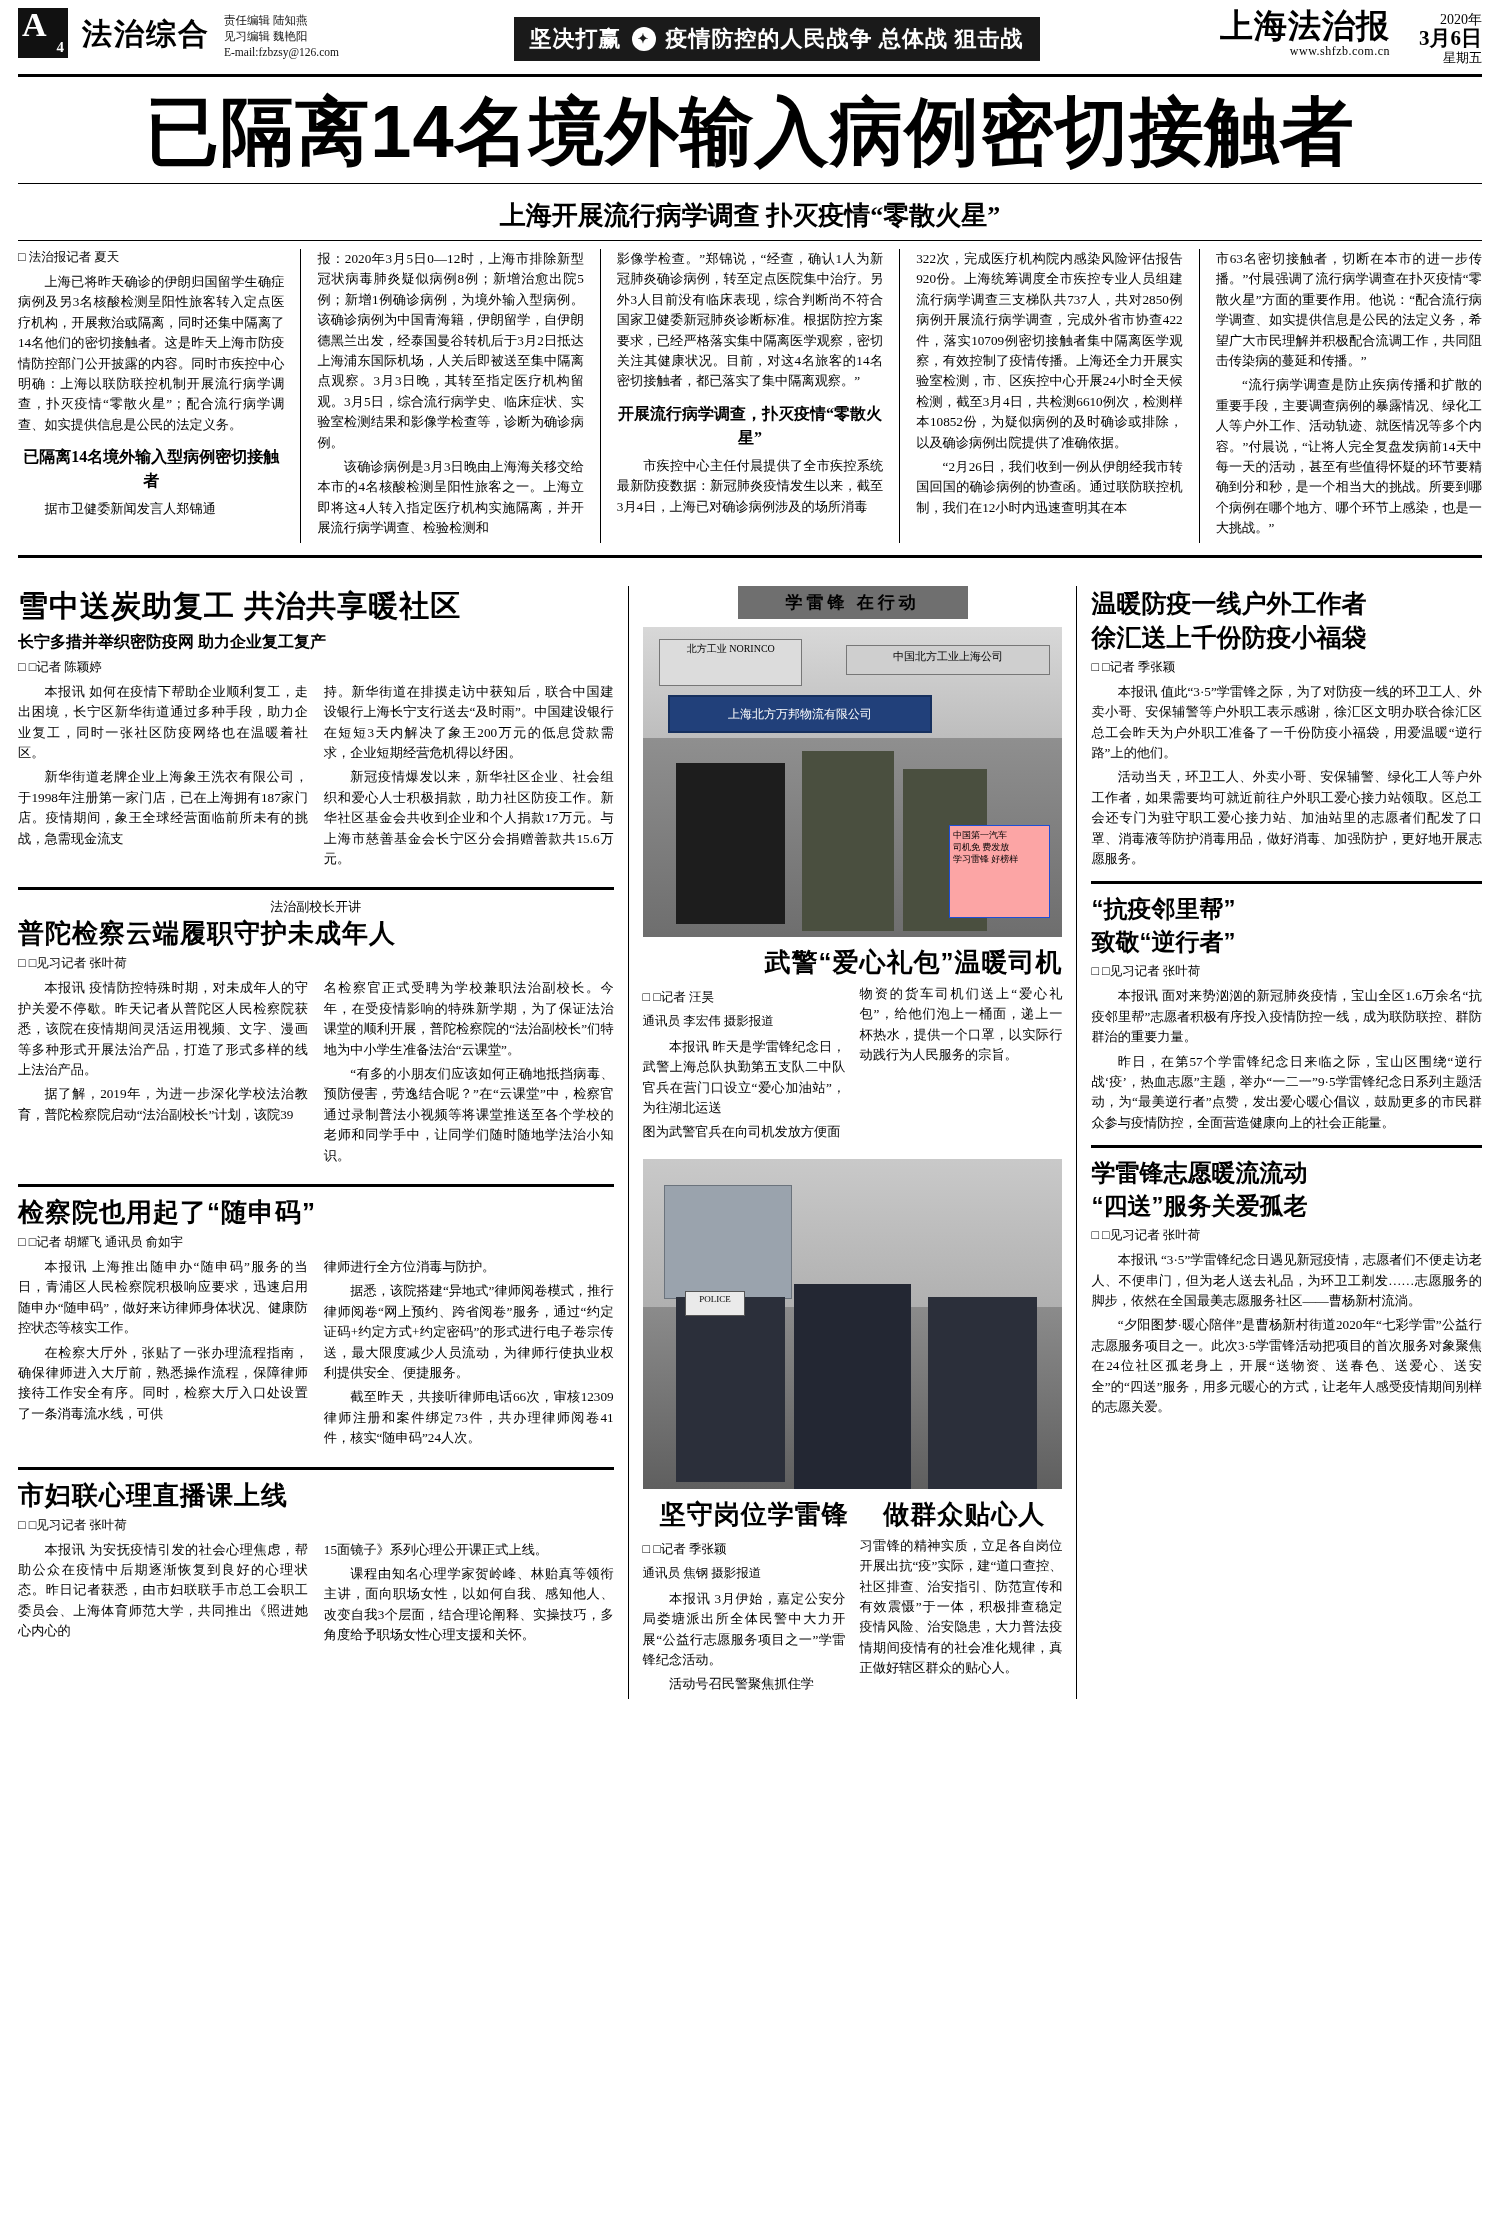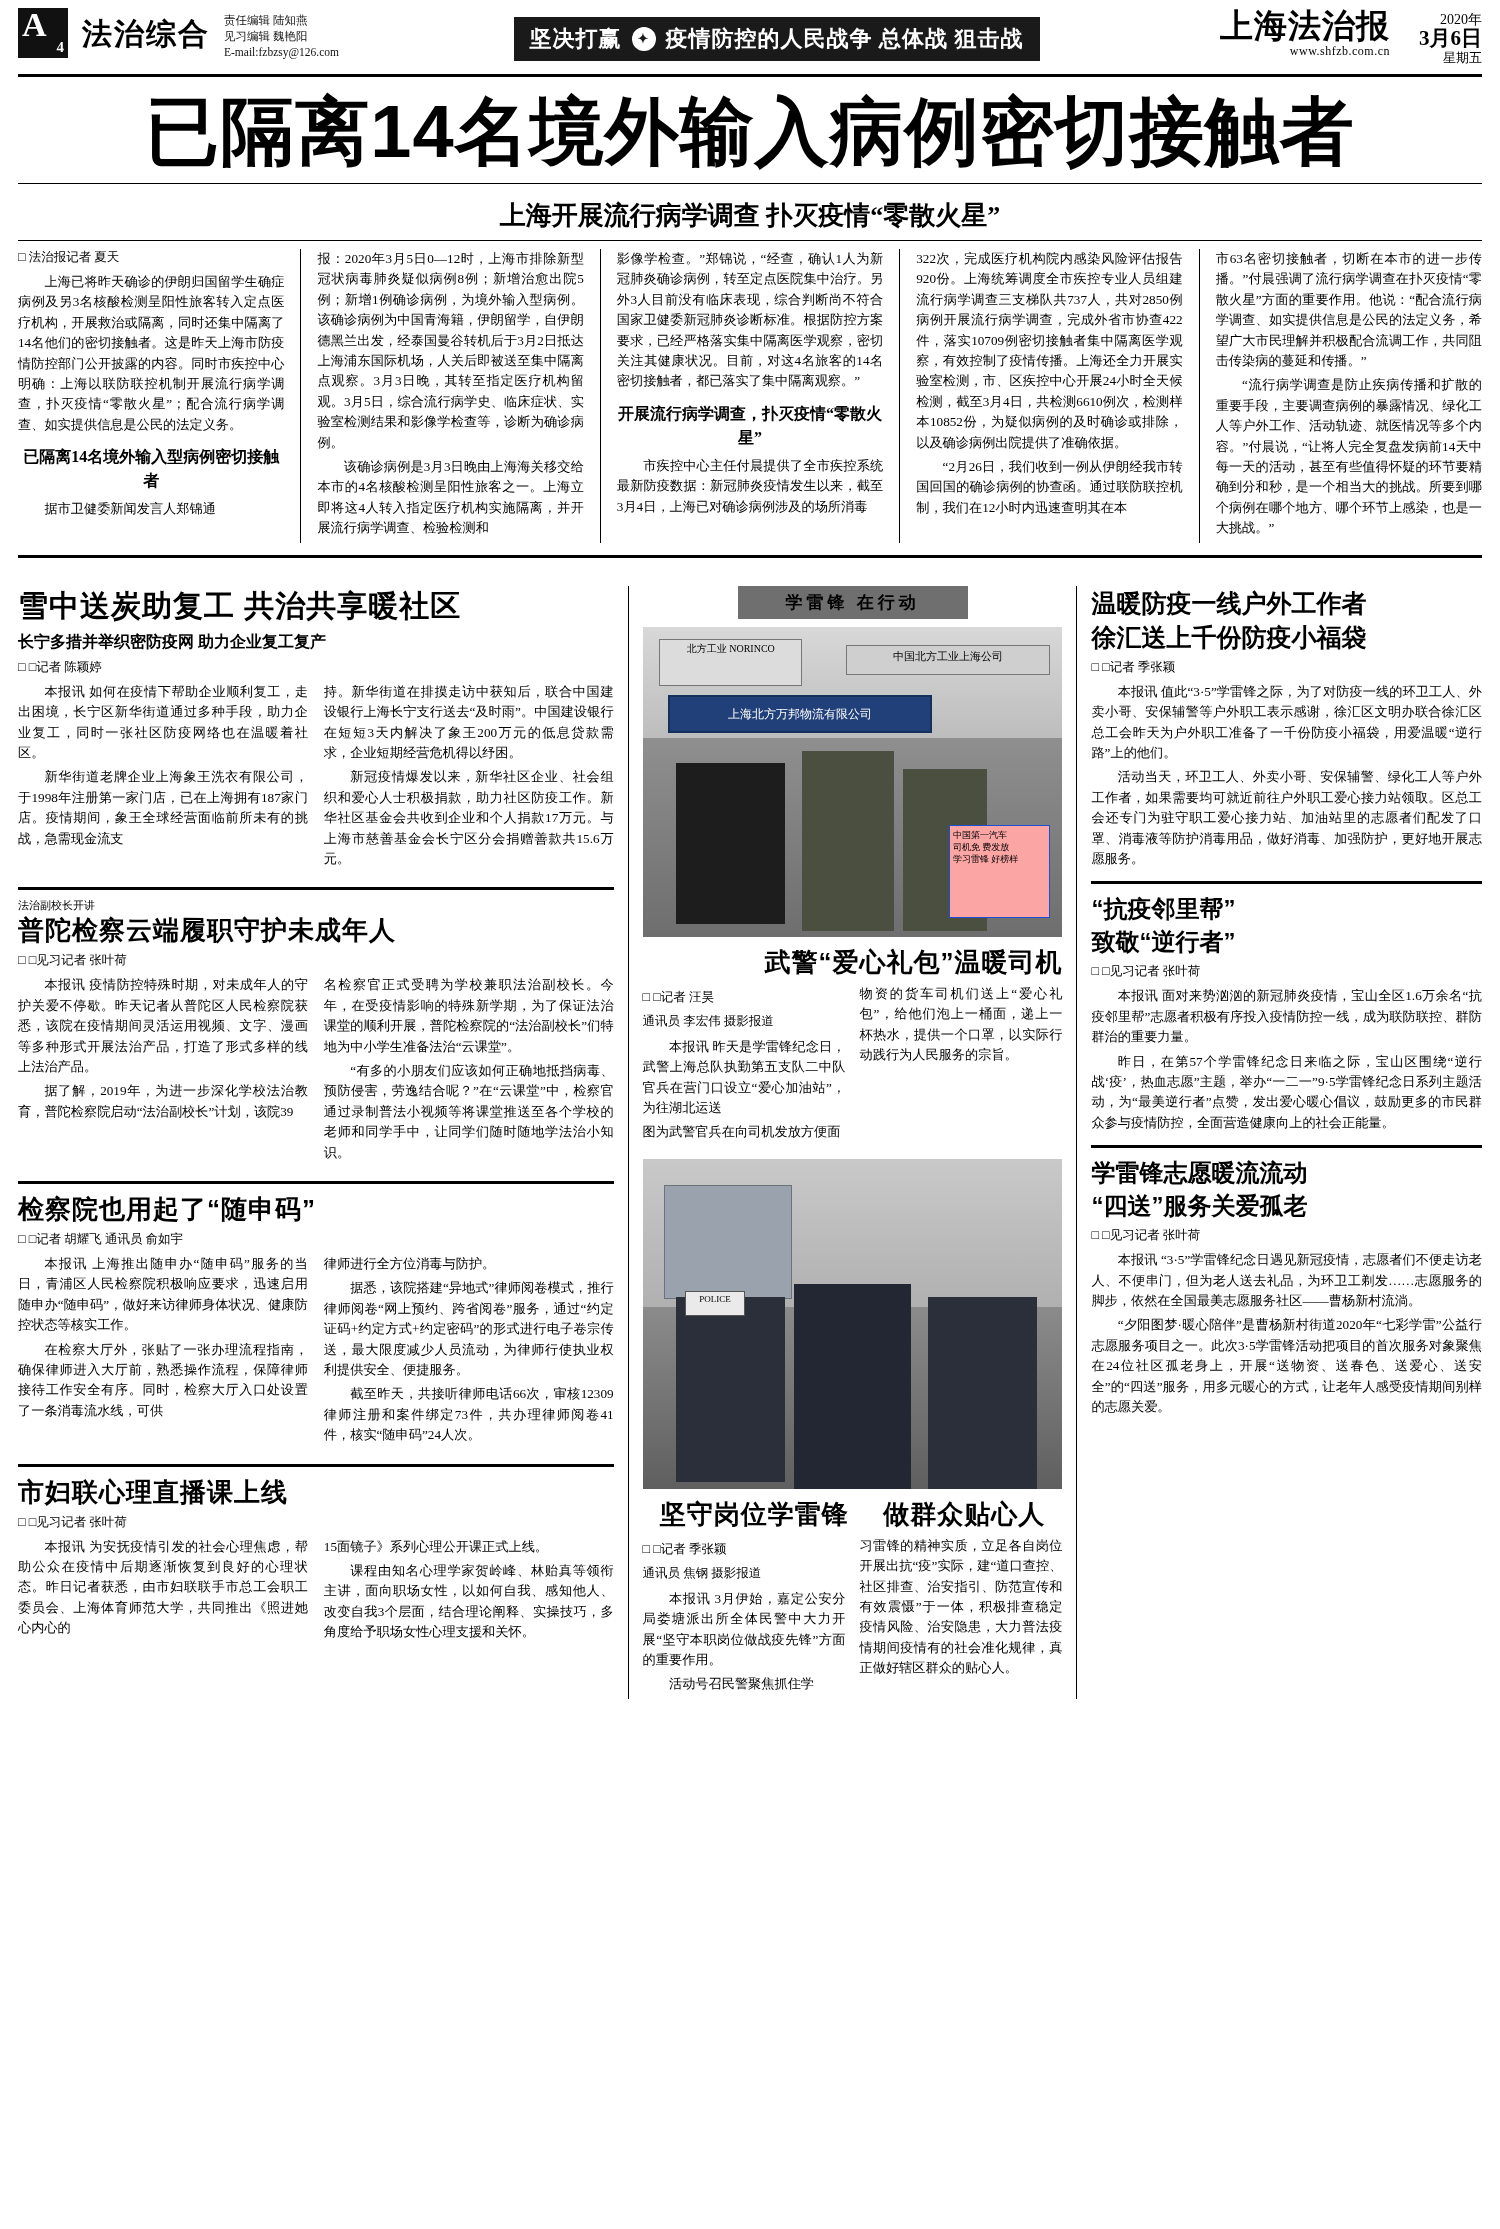--- a/index.html
+++ b/index.html
@@ -56,21 +56,21 @@
 
   
   .lower{display:flex;gap:14px;margin-top:28px;}
   .lower-left{width:610px;}
   .lower-mid{width:430px;}
   .lower-right{width:400px;}
 
   .big-head{font-size:30px;font-weight:bold;letter-spacing:1px;line-height:40px;font-family:"Liberation Sans","DejaVu Sans",sans-serif;}
   .big-head.sm{font-size:26px;line-height:34px;}
   .sub-line{font-size:16px;font-weight:bold;margin-top:4px;line-height:24px;}
-  .kicker{font-size:11px;margin-top:8px;}
+  .kicker{font-size:13px;margin-top:8px;text-align:center;}
 
   .section-tab{background:#6f6f6f;color:#000000;text-align:center;font-size:17px;font-weight:bold;letter-spacing:4px;padding:5px 0;width:230px;margin:0 auto 8px auto;}
 
   
   .photo{width:100%;background:#9a9a9a;position:relative;overflow:hidden;}
   .photo .sky{position:absolute;left:0;right:0;top:0;height:36%;background:linear-gradient(#d8d8d8,#bdbdbd);}
   .photo .bld{position:absolute;left:0;right:0;bottom:0;height:64%;background:linear-gradient(#8f8f8f,#6e6e6e);}
 
   .figure-head{font-size:26px;font-weight:bold;text-align:right;letter-spacing:1px;margin:8px 0 4px 0;font-family:"Liberation Sans","DejaVu Sans",sans-serif;}
   .figure-head.row2{display:flex;justify-content:space-around;}
@@ -288,21 +288,21 @@
       <div class="figure-head row2">
         <span>坚守岗位学雷锋</span>
         <span>做群众贴心人</span>
       </div>
       <div style="display:flex;gap:14px;">
         <div style="flex:1;">
           <div class="byline">
               <span class="box">□记者  季张颖</span>
             </div>
           <div class="small-note">通讯员  焦钢  摄影报道</div>
-          <p class="t" style="margin-top:6px;">本报讯  3月伊始，嘉定公安分局娄塘派出所全体民警中大力开展“坚守本职岗位做战疫先锋”方面的重要作用。</p>
+          <p class="t" style="margin-top:6px;">本报讯  3月伊始，嘉定公安分局娄塘派出所全体民警中大力开展“公益行志愿服务项目之一”学雷锋纪念活动。</p>
           <p class="t">活动号召民警聚焦抓住学</p>
         </div>
         <div style="flex:1;">
           <p class="t noind">习雷锋的精神实质，立足各自岗位开展出抗“疫”实际，建“道口查控、社区排查、治安指引、防范宣传和有效震慑”于一体，积极排查稳定疫情风险、治安隐患，大力普法疫情期间疫情有的社会准化规律，真正做好辖区群众的贴心人。</p>
         </div>
       </div>
     </div>
 
     <div class="divider-v"></div>
 

